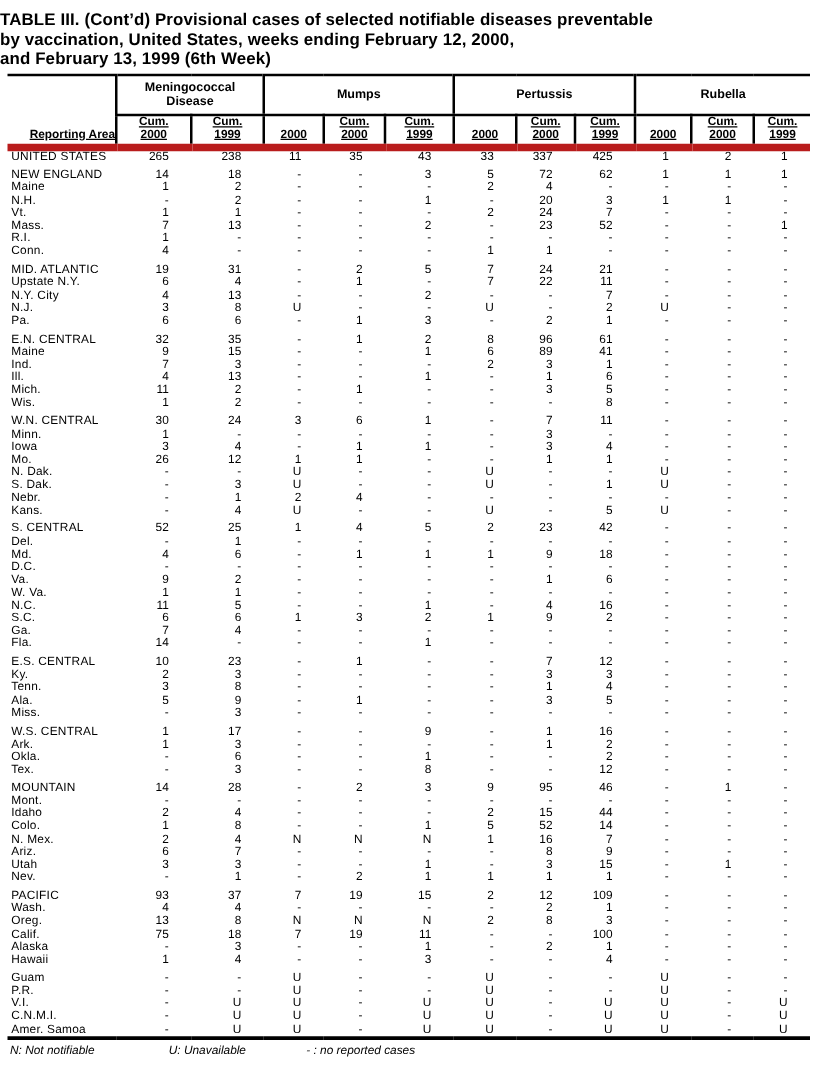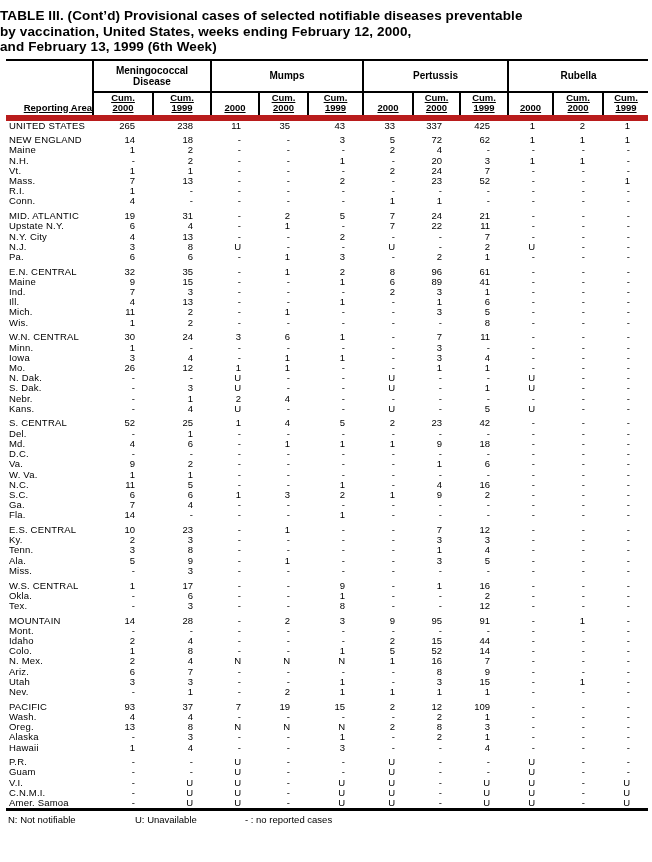--- a/index.html
+++ b/index.html
@@ -46,21 +46,21 @@
   tbody td{
     font-size:9.5px;line-height:10.2px;height:10.2px;padding:0;
     white-space:nowrap;overflow:hidden;
   }
   td.area{text-align:left;padding-left:3px;letter-spacing:0.2px;}
   td.val{text-align:right;padding-right:18px;}
   tr.gap td{height:4.5px;line-height:4.5px;font-size:1px;}
   .legend{
     display:flex;font-size:9.5px;margin:3px 0 0 8px;
   }
-  .legend span{display:inline-block;}
+  .legend span{display:inline-block;font-style:italic;}
   .legend .l1{width:127px;}
   .legend .l2{width:110px;}
 </style>
 </head>
 <body>
 
 <div class="page">
 
   <div class="title">
     <div>TABLE III. (Cont’d) Provisional cases of selected notifiable diseases preventable</div>
@@ -733,20 +733,34 @@
           <td class="val">-</td>
           <td class="val">9</td>
           <td class="val">-</td>
           <td class="val">1</td>
           <td class="val">16</td>
           <td class="val">-</td>
           <td class="val">-</td>
           <td class="val">-</td>
         </tr>
         <tr>
+          <td class="area">Ark.</td>
+          <td class="val">1</td>
+          <td class="val">3</td>
+          <td class="val">-</td>
+          <td class="val">-</td>
+          <td class="val">-</td>
+          <td class="val">-</td>
+          <td class="val">1</td>
+          <td class="val">2</td>
+          <td class="val">-</td>
+          <td class="val">-</td>
+          <td class="val">-</td>
+        </tr>
+        <tr>
           <td class="area">Okla.</td>
           <td class="val">-</td>
           <td class="val">6</td>
           <td class="val">-</td>
           <td class="val">-</td>
           <td class="val">1</td>
           <td class="val">-</td>
           <td class="val">-</td>
           <td class="val">2</td>
           <td class="val">-</td>
@@ -772,21 +786,21 @@
         </tr>
         <tr>
           <td class="area">MOUNTAIN</td>
           <td class="val">14</td>
           <td class="val">28</td>
           <td class="val">-</td>
           <td class="val">2</td>
           <td class="val">3</td>
           <td class="val">9</td>
           <td class="val">95</td>
-          <td class="val">91</td>
+          <td class="val">46</td>
           <td class="val">-</td>
           <td class="val">1</td>
           <td class="val">-</td>
         </tr>
         <tr>
           <td class="area">Mont.</td>
           <td class="val">-</td>
           <td class="val">-</td>
           <td class="val">-</td>
           <td class="val">-</td>
@@ -921,20 +935,34 @@
           <td class="val">N</td>
           <td class="val">N</td>
           <td class="val">2</td>
           <td class="val">8</td>
           <td class="val">3</td>
           <td class="val">-</td>
           <td class="val">-</td>
           <td class="val">-</td>
         </tr>
         <tr>
+          <td class="area">Calif.</td>
+          <td class="val">75</td>
+          <td class="val">18</td>
+          <td class="val">7</td>
+          <td class="val">19</td>
+          <td class="val">11</td>
+          <td class="val">-</td>
+          <td class="val">-</td>
+          <td class="val">100</td>
+          <td class="val">-</td>
+          <td class="val">-</td>
+          <td class="val">-</td>
+        </tr>
+        <tr>
           <td class="area">Alaska</td>
           <td class="val">-</td>
           <td class="val">3</td>
           <td class="val">-</td>
           <td class="val">-</td>
           <td class="val">1</td>
           <td class="val">-</td>
           <td class="val">2</td>
           <td class="val">1</td>
           <td class="val">-</td>
@@ -952,35 +980,35 @@
           <td class="val">-</td>
           <td class="val">4</td>
           <td class="val">-</td>
           <td class="val">-</td>
           <td class="val">-</td>
         </tr>
         <tr class="gap">
           <td colspan="12"></td>
         </tr>
         <tr>
+          <td class="area">Guam</td>
+          <td class="val">-</td>
+          <td class="val">-</td>
+          <td class="val">U</td>
+          <td class="val">-</td>
+          <td class="val">-</td>
+          <td class="val">U</td>
+          <td class="val">-</td>
+          <td class="val">-</td>
+          <td class="val">U</td>
+          <td class="val">-</td>
+          <td class="val">-</td>
+        </tr>
+        <tr>
           <td class="area">P.R.</td>
-          <td class="val">-</td>
-          <td class="val">-</td>
-          <td class="val">U</td>
-          <td class="val">-</td>
-          <td class="val">-</td>
-          <td class="val">U</td>
-          <td class="val">-</td>
-          <td class="val">-</td>
-          <td class="val">U</td>
-          <td class="val">-</td>
-          <td class="val">-</td>
-        </tr>
-        <tr>
-          <td class="area">Guam</td>
           <td class="val">-</td>
           <td class="val">-</td>
           <td class="val">U</td>
           <td class="val">-</td>
           <td class="val">-</td>
           <td class="val">U</td>
           <td class="val">-</td>
           <td class="val">-</td>
           <td class="val">U</td>
           <td class="val">-</td>

